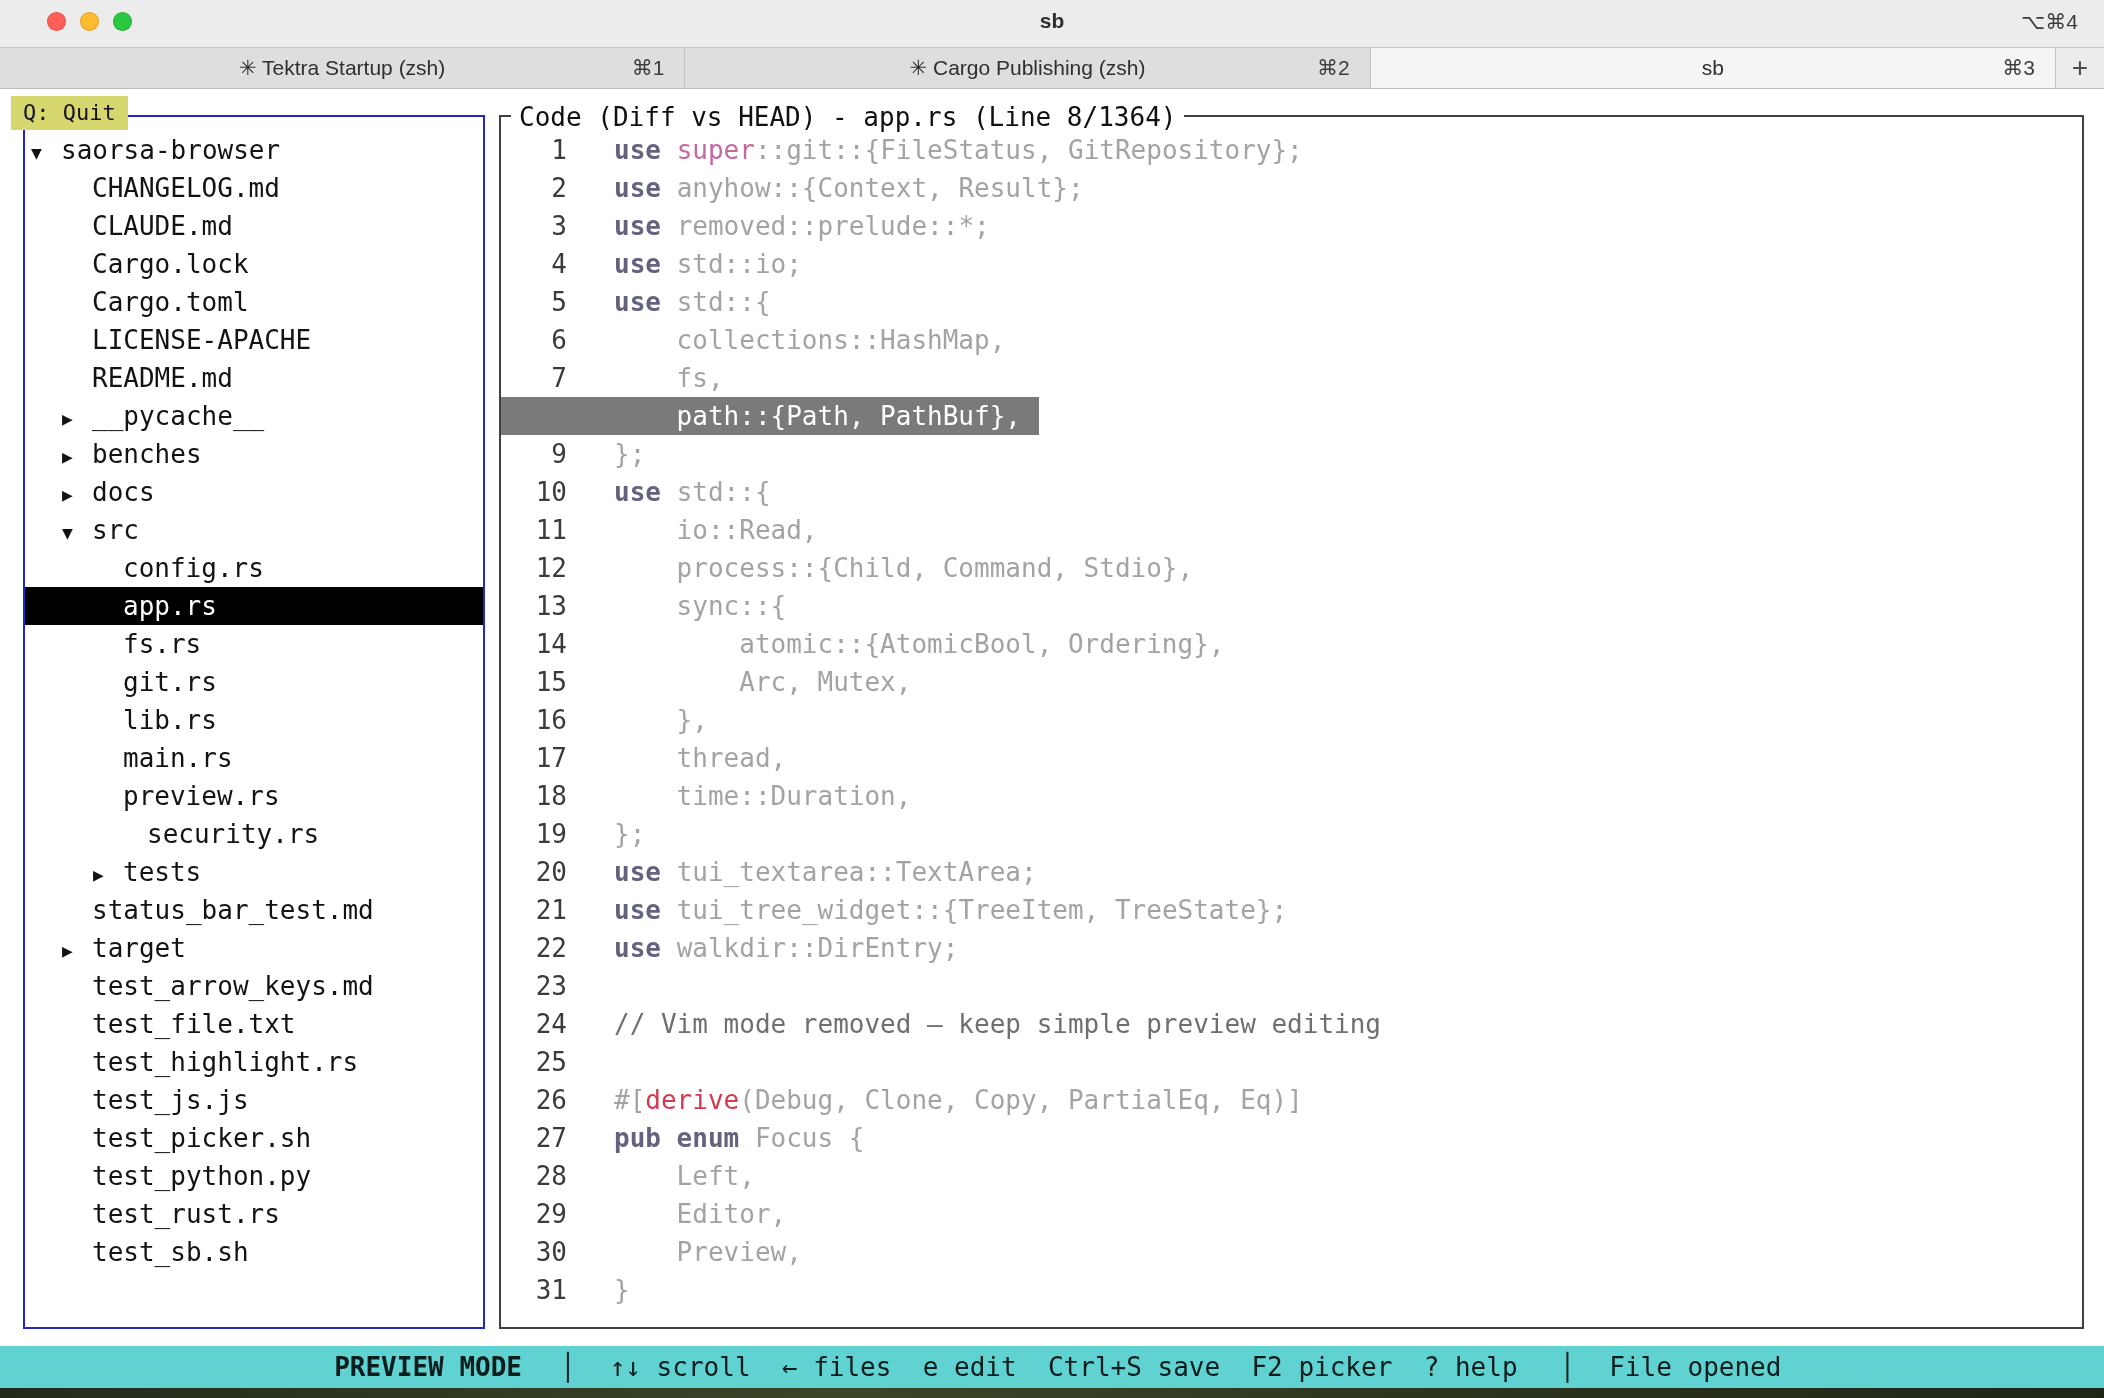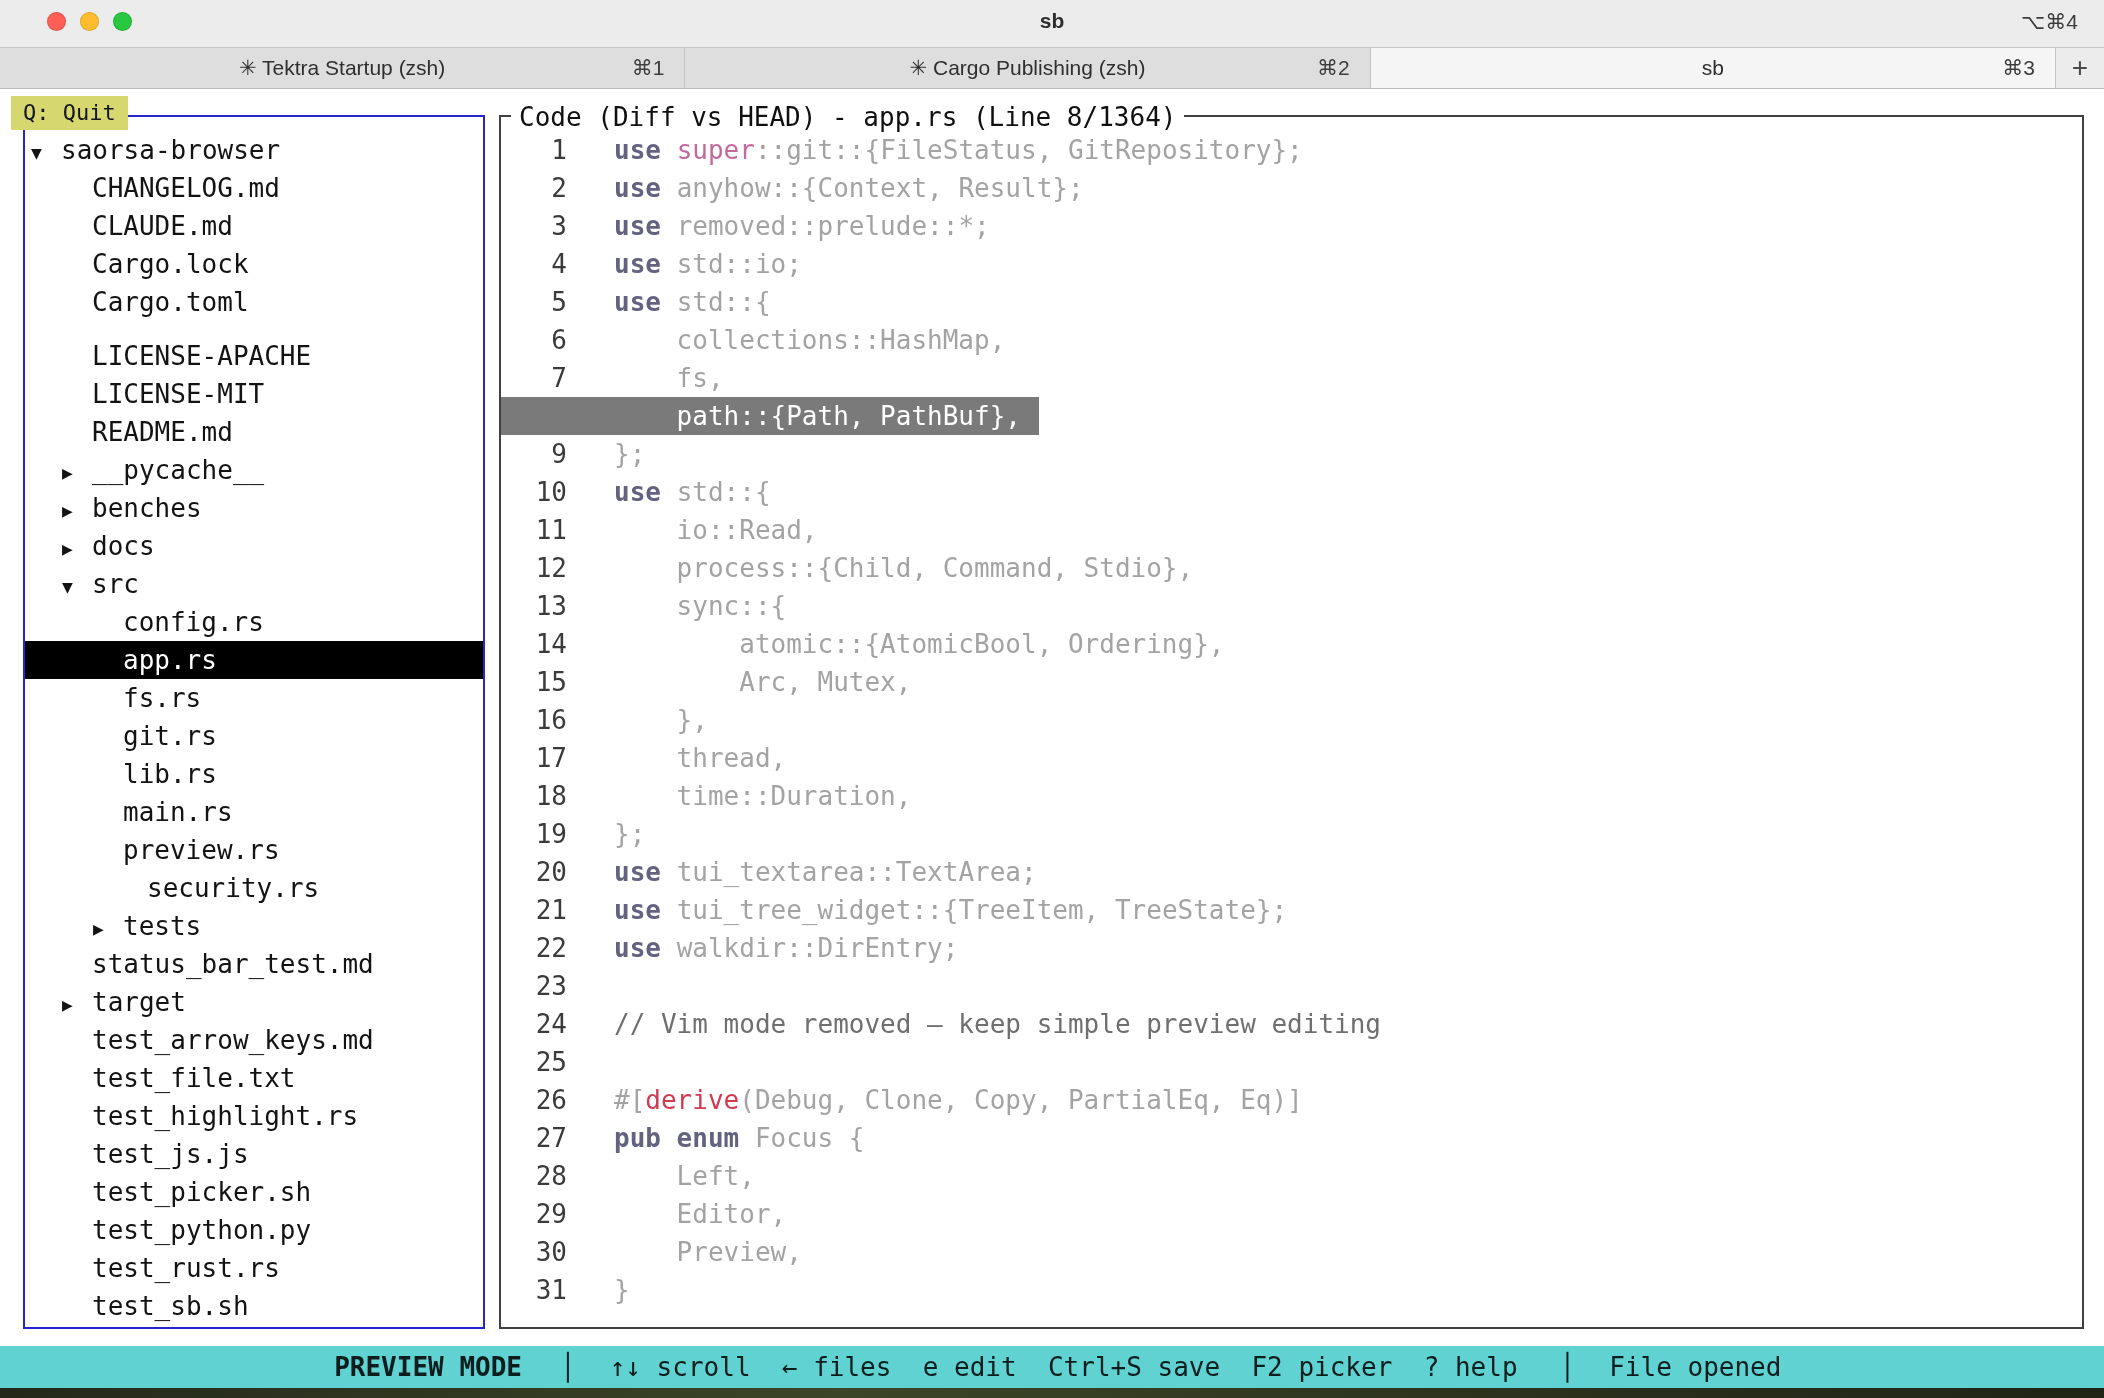--- a/index.html
+++ b/index.html
@@ -116,22 +116,21 @@
 
     <div class="quit-hint">Q: Quit</div>
 
     <div class="tree-panel">
       <div class="tree">
           <div class="trow" style="padding-left: 6px;"><span class="arrow">▼</span><span>saorsa-browser</span></div>
           <div class="trow" style="padding-left: 37px;"><span class="arrow"></span><span>CHANGELOG.md</span></div>
           <div class="trow" style="padding-left: 37px;"><span class="arrow"></span><span>CLAUDE.md</span></div>
           <div class="trow" style="padding-left: 37px;"><span class="arrow"></span><span>Cargo.lock</span></div>
           <div class="trow" style="padding-left: 37px;"><span class="arrow"></span><span>Cargo.toml</span></div>
-          <div class="trow" style="padding-left: 37px; margin-top: 16px;"><span class="arrow"></span><span>LICENSE-APACHE</span></div>
-          <div class="trow" style="padding-left: 37px;"><span class="arrow"></span><span>LICENSE-MIT</span></div>
+          <div class="trow" style="padding-left: 37px;"><span class="arrow"></span><span>LICENSE-APACHE</span></div>
           <div class="trow" style="padding-left: 37px;"><span class="arrow"></span><span>README.md</span></div>
           <div class="trow" style="padding-left: 37px;"><span class="arrow">▶</span><span>__pycache__</span></div>
           <div class="trow" style="padding-left: 37px;"><span class="arrow">▶</span><span>benches</span></div>
           <div class="trow" style="padding-left: 37px;"><span class="arrow">▶</span><span>docs</span></div>
           <div class="trow" style="padding-left: 37px;"><span class="arrow">▼</span><span>src</span></div>
           <div class="trow" style="padding-left: 68px;"><span class="arrow"></span><span>config.rs</span></div>
           <div class="trow sel" style="padding-left: 68px;"><span class="arrow"></span><span>app.rs</span></div>
           <div class="trow" style="padding-left: 68px;"><span class="arrow"></span><span>fs.rs</span></div>
           <div class="trow" style="padding-left: 68px;"><span class="arrow"></span><span>git.rs</span></div>
           <div class="trow" style="padding-left: 68px;"><span class="arrow"></span><span>lib.rs</span></div>

